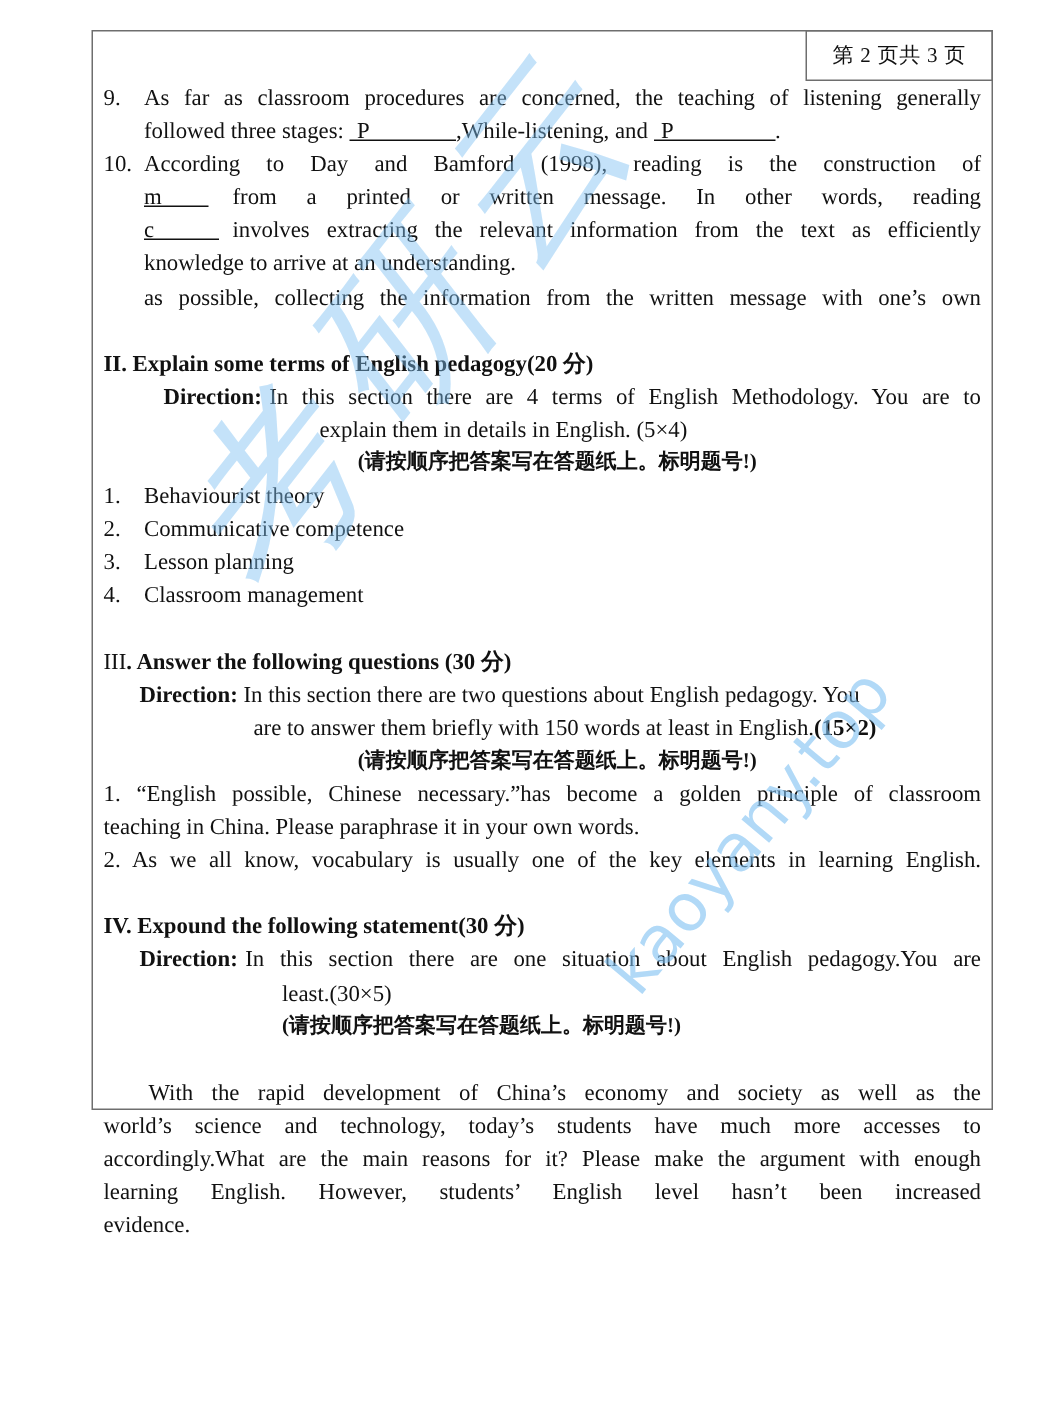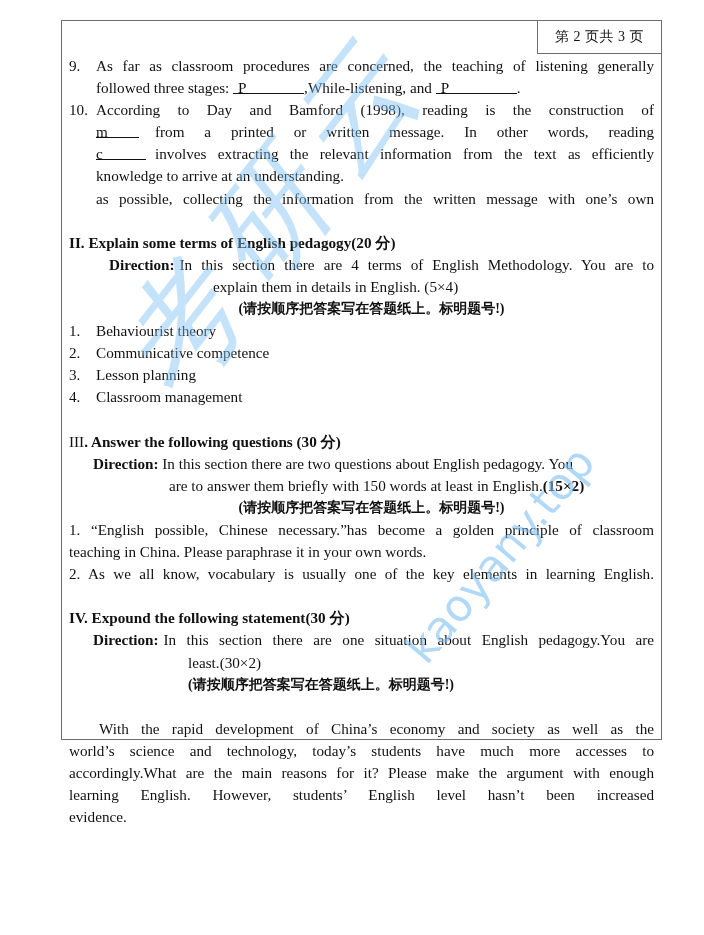--- a/index.html
+++ b/index.html
@@ -108,21 +108,21 @@
     <div class="line">teaching in China. Please paraphrase it in your own words.</div>
     <div class="line j">2. As we all know, vocabulary is usually one of the key elements in learning English.</div>
 
     <div class="gap"></div>
 
     <div class="line b">IV. Expound the following statement(30 分)</div>
     <div class="line" style="display:flex">
       <span class="b" style="padding-left:24px">Direction:</span>
       <span class="j" style="flex:1;margin-left:5px">In this section there are one situation about English pedagogy.You are</span>
     </div>
-    <div class="line" style="padding-left:119px">least.(30×2)</div>
+    <div class="line" style="padding-left:119px">least.(30×5)</div>
     <div class="line zh-bold" style="padding-left:119px">(请按顺序把答案写在答题纸上。标明题号!)</div>
 
     <div class="gap"></div>
 
     <div class="line j" style="padding-left:30px">With the rapid development of China’s economy and society as well as the</div>
     <div class="line j">world’s science and technology, today’s students have much more accesses to</div>
     <div class="line j">accordingly.What are the main reasons for it? Please make the argument with enough</div>
     <div class="line j">learning English. However, students’ English level hasn’t been increased</div>
     <div class="line">evidence.</div>
   </div>

